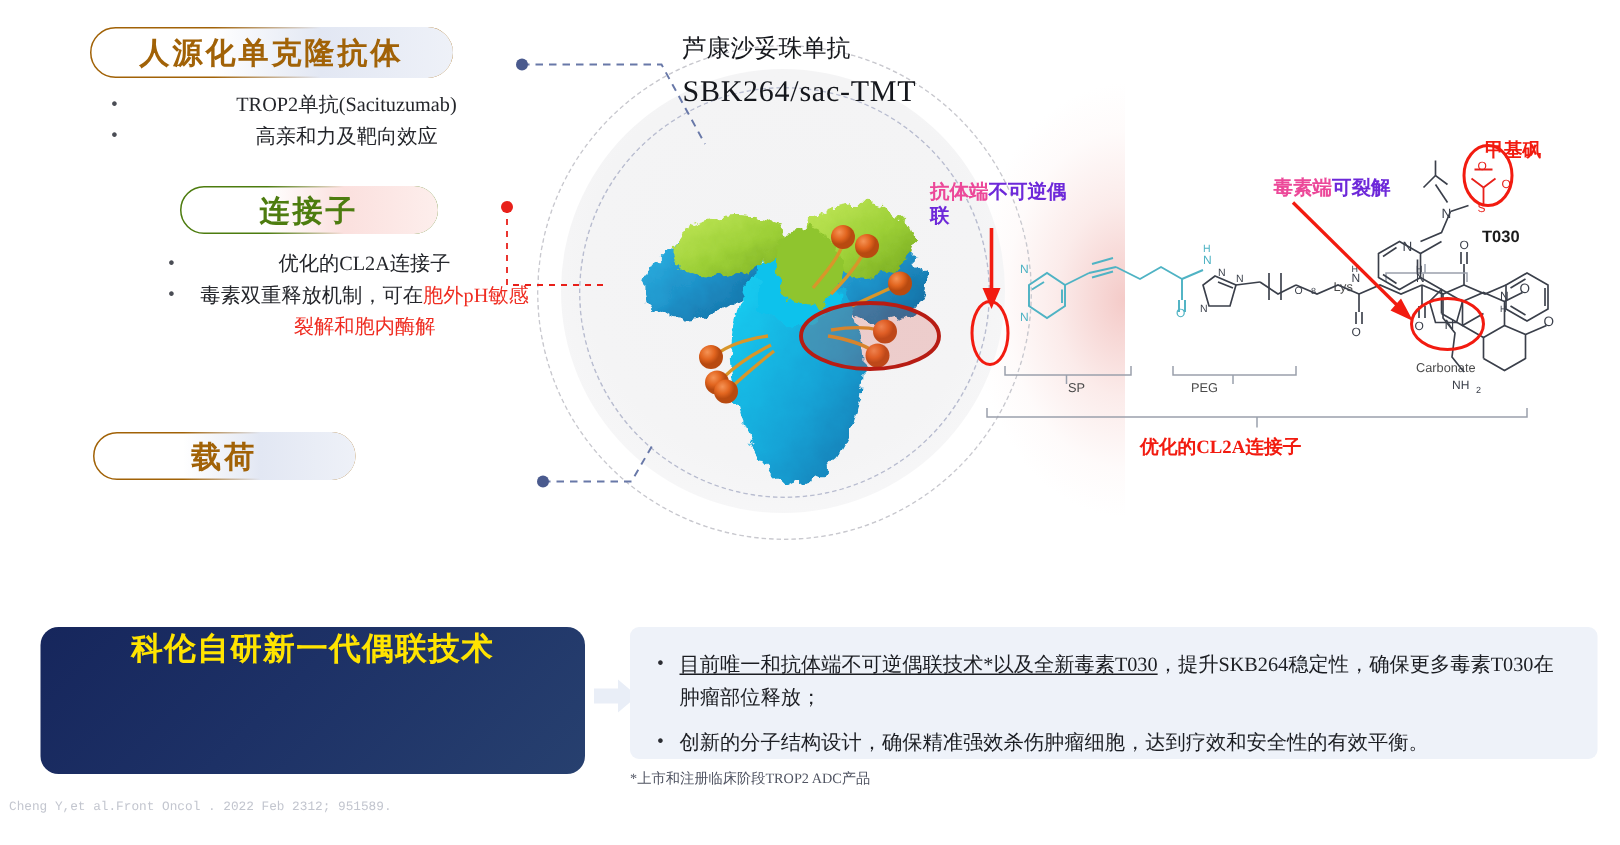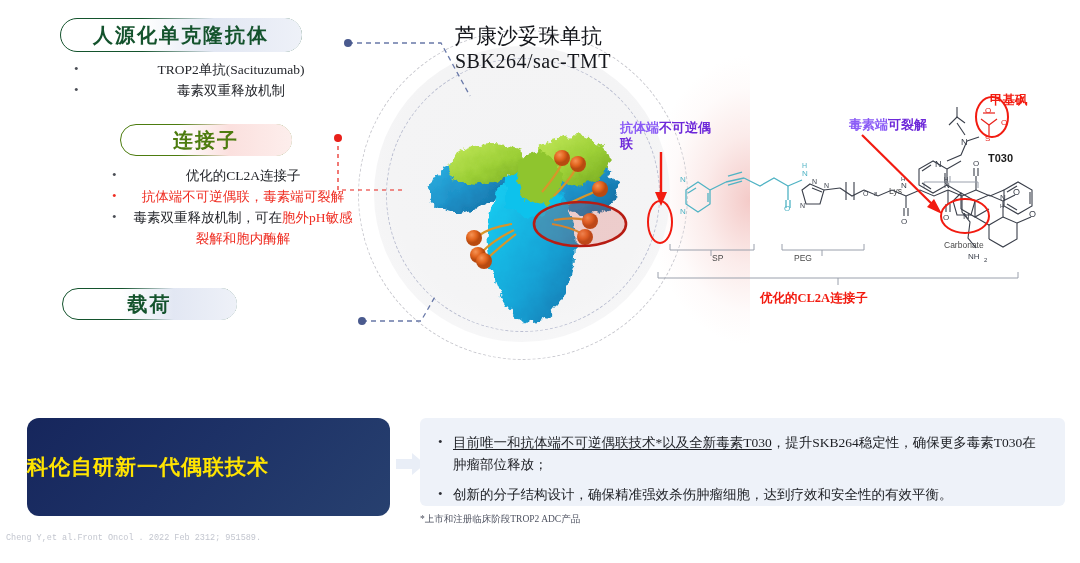--- a/index.html
+++ b/index.html
@@ -25,21 +25,21 @@
     border-radius: 999px;
     border: 1.4px solid currentColor;
   }
   .pill .pill-label { position: relative; z-index: 3; }
   .pill .pill-shade {
     position: absolute; top: 0; bottom: 0; left: 34%; right: 0;
     border-radius: 0 999px 999px 0;
     z-index: 1;
   }
 
-  .pill-blue { color: #14532d; }
+  .pill-blue { color: #a16207; }
   .pill-blue .pill-shade { background: linear-gradient(90deg, rgba(221,227,241,0) 0%, #e2e7f3 45%, #eef1f8 100%); }
   .pill-red { color: #4d7c0f; }
   .pill-red .pill-shade { background: linear-gradient(90deg, rgba(253,232,230,0) 0%, #fbe0de 45%, #fdeeec 100%); }
 
   
   .blist { position: absolute; }
   .blist li {
     list-style: none;
     position: relative;
     padding-left: 18px;
@@ -87,32 +87,32 @@
   .dot-blue { background: #4a5a8e; }
   .dot-red  { background: #e8201a; }
 
   .ann {
     position: absolute;
     font-size: 13px; font-weight: 700;
     font-family: "Liberation Serif", "DejaVu Serif", serif;
     line-height: 1.25;
     white-space: nowrap;
   }
-  .ann .k { color: #8b5cf6; }
+  .ann .k { color: #ec4899; }
   .ann .r { color: #6d28d9; }
   .lbl-red { position: absolute; color: #f21b10; font-weight: 700; font-size: 12.5px; }
   .lbl-gray { position: absolute; color: #4a4a4a; font-size: 8.5px; font-family: "Liberation Sans", sans-serif; }
   .lbl-dark { position: absolute; color: #1b1b1b; font-size: 11px; font-weight: 700; font-family: "Liberation Sans", sans-serif; }
 
   
   #bluebox {
     position: absolute; left: 27px; top: 418px; width: 363px; height: 98px;
     border-radius: 12px;
     background: linear-gradient(135deg, #16265c 0%, #1d3166 45%, #27406f 100%);
-    display: flex; flex-direction: row; align-items: center; justify-content: flex-start;
+    display: flex; flex-direction: column; align-items: center; justify-content: flex-start;
     gap: 9px;
   }
   #bluebox div {
     color: #ffe400; font-size: 21px; font-weight: 700; letter-spacing: 1px;
     font-family: "Liberation Serif", "DejaVu Serif", serif;
   }
 
   #bigarrow {
     position: absolute; left: 396px; top: 449px; width: 30px; height: 30px;
   }
@@ -139,21 +139,21 @@
     font-family: "Liberation Serif", "DejaVu Serif", serif;
   }
   #citation {
     position: absolute; left: 6px; top: 533px;
     font-size: 8.5px; color: #c3c6cf;
     font-family: "Liberation Mono", "DejaVu Sans Mono", monospace;
   }
 
   #title-main {
     position: absolute; left: 455px; top: 22px;
-    font-size: 21px; color: #15171c; line-height: 1.35;
+    font-size: 16px; color: #15171c; line-height: 1.35;
     font-family: "Liberation Serif", "DejaVu Serif", serif;
     white-space: nowrap;
   }
   #title-sub {
     position: absolute; left: 455px; top: 50px;
     font-size: 20px; color: #15171c; letter-spacing: 0.5px;
     font-family: "Liberation Serif", "DejaVu Serif", serif;
     white-space: nowrap;
   }
   .cl2a-cap {
@@ -261,31 +261,30 @@
   <div id="title-main">芦康沙妥珠单抗</div>
   <div id="title-sub">SBK264/sac-TMT</div>
 
   <div class="pill pill-blue" style="left:60px;top:18px;width:242px;height:34px;">
     <div class="pill-shade"></div>
     <div class="pill-bg"></div>
     <span class="pill-label">人源化单克隆抗体</span>
   </div>
   <ul class="blist" style="left:72px;top:60px;width:300px;">
     <li>TROP2单抗(Sacituzumab)</li>
-    <li>毒素双重释放机制</li>
+    <li>高亲和力及靶向效应</li>
   </ul>
 
   <div class="pill pill-red" style="left:120px;top:124px;width:172px;height:32px;">
     <div class="pill-shade"></div>
     <div class="pill-bg"></div>
     <span class="pill-label">连接子</span>
   </div>
   <ul class="blist" style="left:110px;top:166px;width:248px;">
     <li>优化的CL2A连接子</li>
-    <li class="red">抗体端不可逆偶联，毒素端可裂解</li>
     <li>毒素双重释放机制，可在<span class="rd">胞外pH敏感裂解和胞内酶解</span></li>
   </ul>
 
   <div class="pill pill-blue" style="left:62px;top:272px;width:175px;height:32px;margin-top:16px;">
     <div class="pill-shade"></div>
     <div class="pill-bg"></div>
     <span class="pill-label">载荷</span>
   </div>
 
   <div class="ann" style="left:620px;top:120px;">

